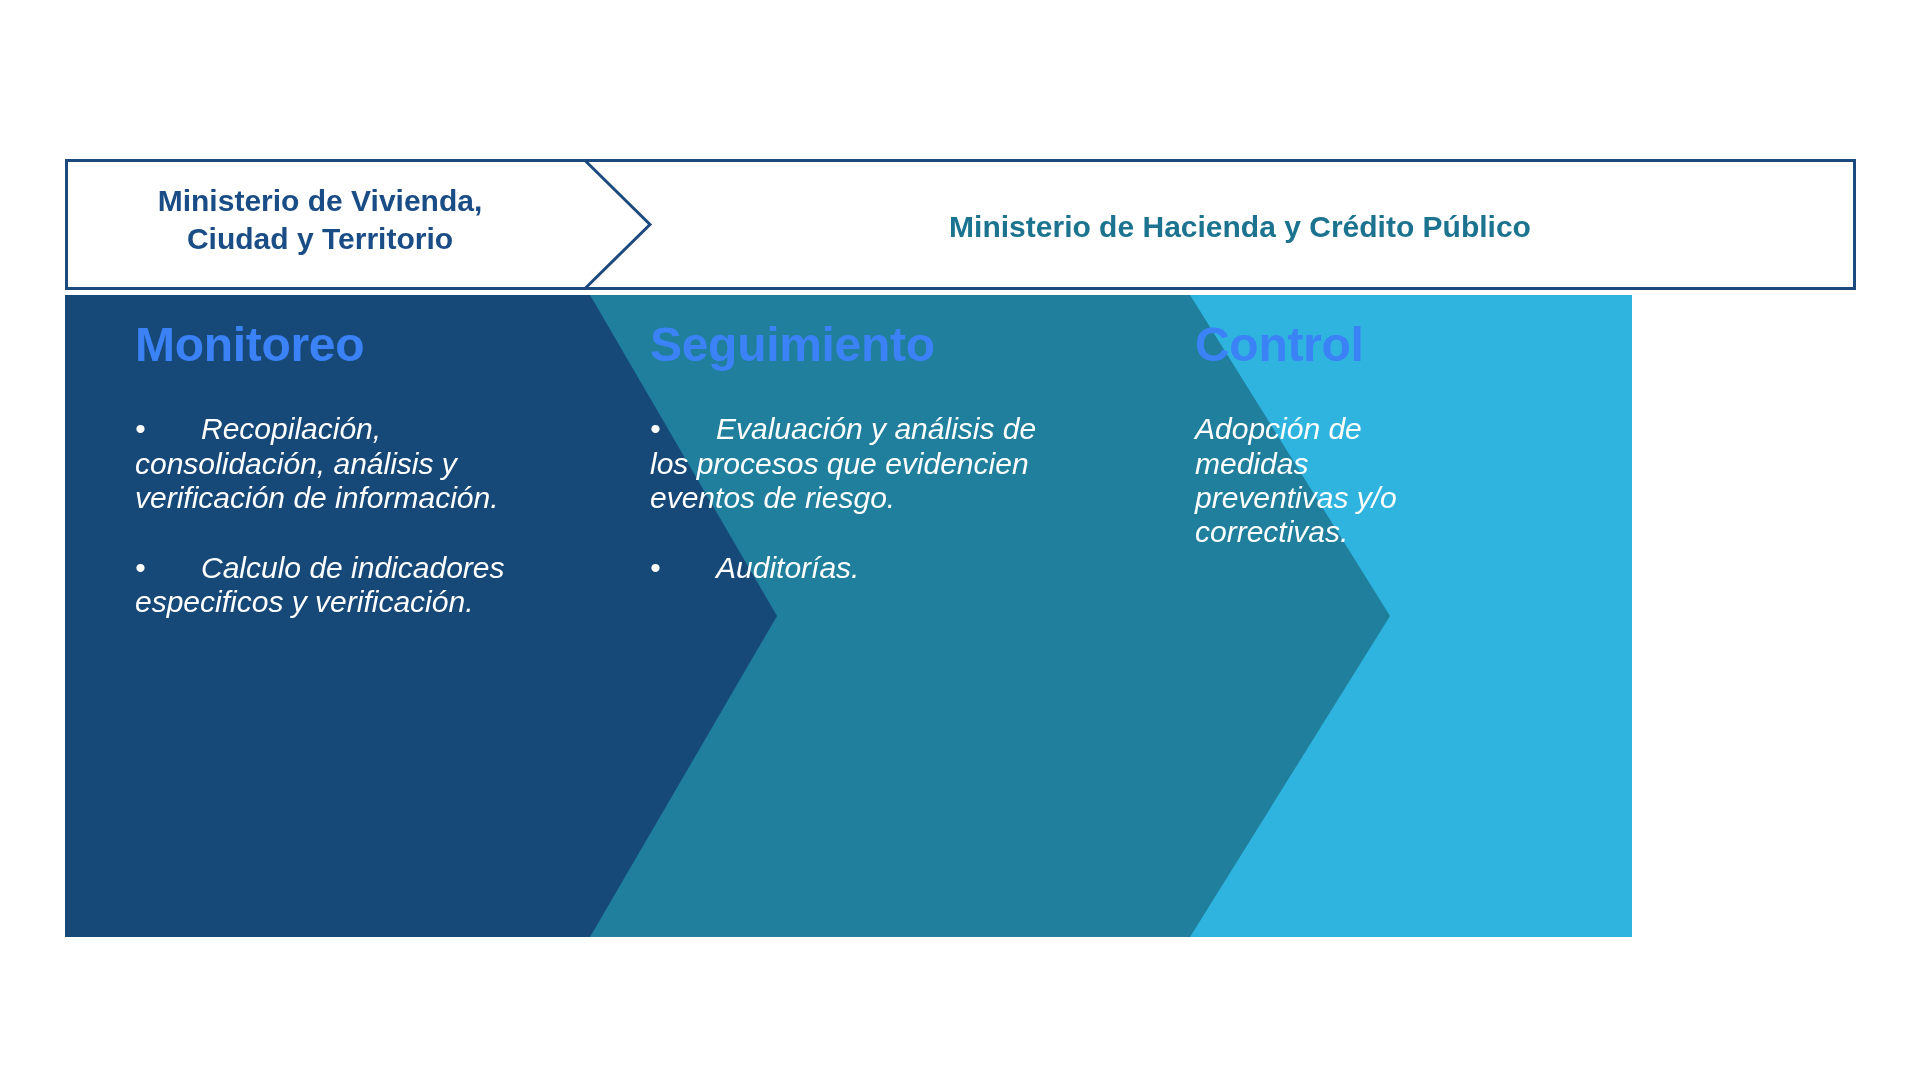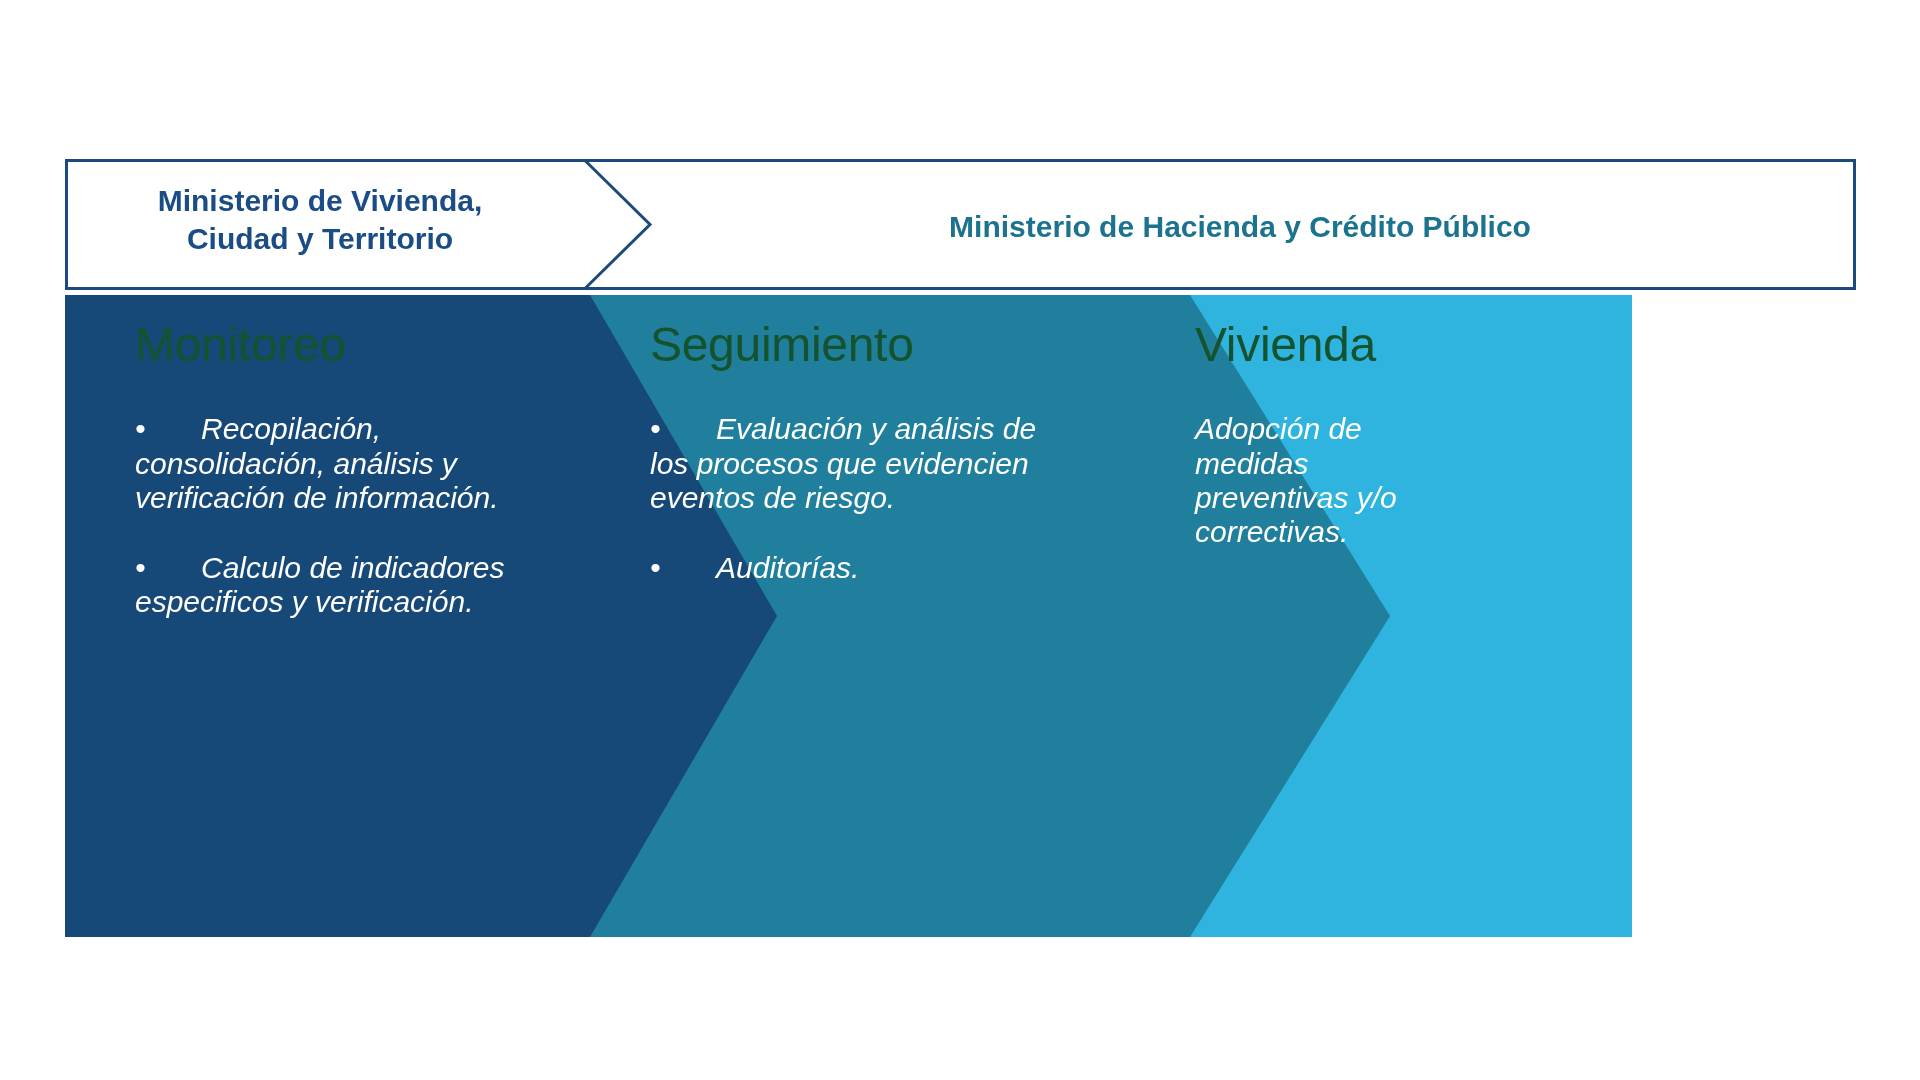--- a/index.html
+++ b/index.html
@@ -76,25 +76,25 @@
     display: block;
   }
 
   
   .stage-block {
     position: absolute;
     color: #ffffff;
   }
   .stage-title {
     font-size: 48px;
-    font-weight: normal;
+    font-weight: bold;
     line-height: 1.05;
     letter-spacing: -0.3px;
     margin: 0 0 0 0;
-    color: #14532d;
+    color: #3b82f6;
   }
   .stage-body {
     font-size: 30px;
     line-height: 1.14;
     color: #ffffff;
     margin: 0;
     font-style: italic;
   }
   .bullet-item {
     position: relative;
@@ -162,19 +162,19 @@
 
   <div class="stage-block" id="stage2">
     <div class="stage-title">Seguimiento</div>
     <div class="stage-body">
       <div class="bullet-item"><span class="bullet-dot">•</span><span class="bullet-gap"></span><span>Evaluación y análisis de los procesos que evidencien eventos de riesgo.</span></div>
       <div class="bullet-item"><span class="bullet-dot">•</span><span class="bullet-gap"></span><span>Auditorías.</span></div>
     </div>
   </div>
 
   <div class="stage-block" id="stage3">
-    <div class="stage-title">Vivienda</div>
+    <div class="stage-title">Control</div>
     <div class="stage-body">
       <div class="bullet-item"><span>Adopción de medidas preventivas y/o correctivas.</span></div>
     </div>
   </div>
 
 </div>
 
 </body></html>

